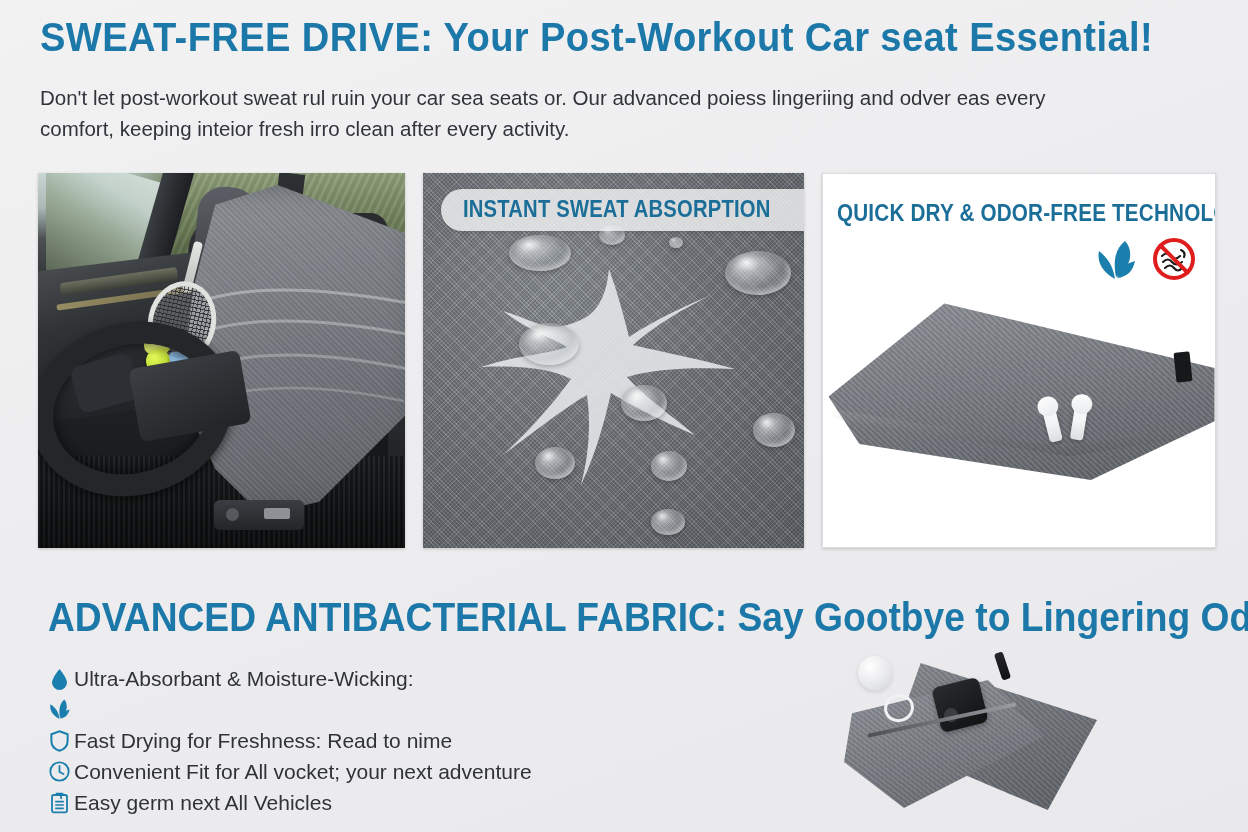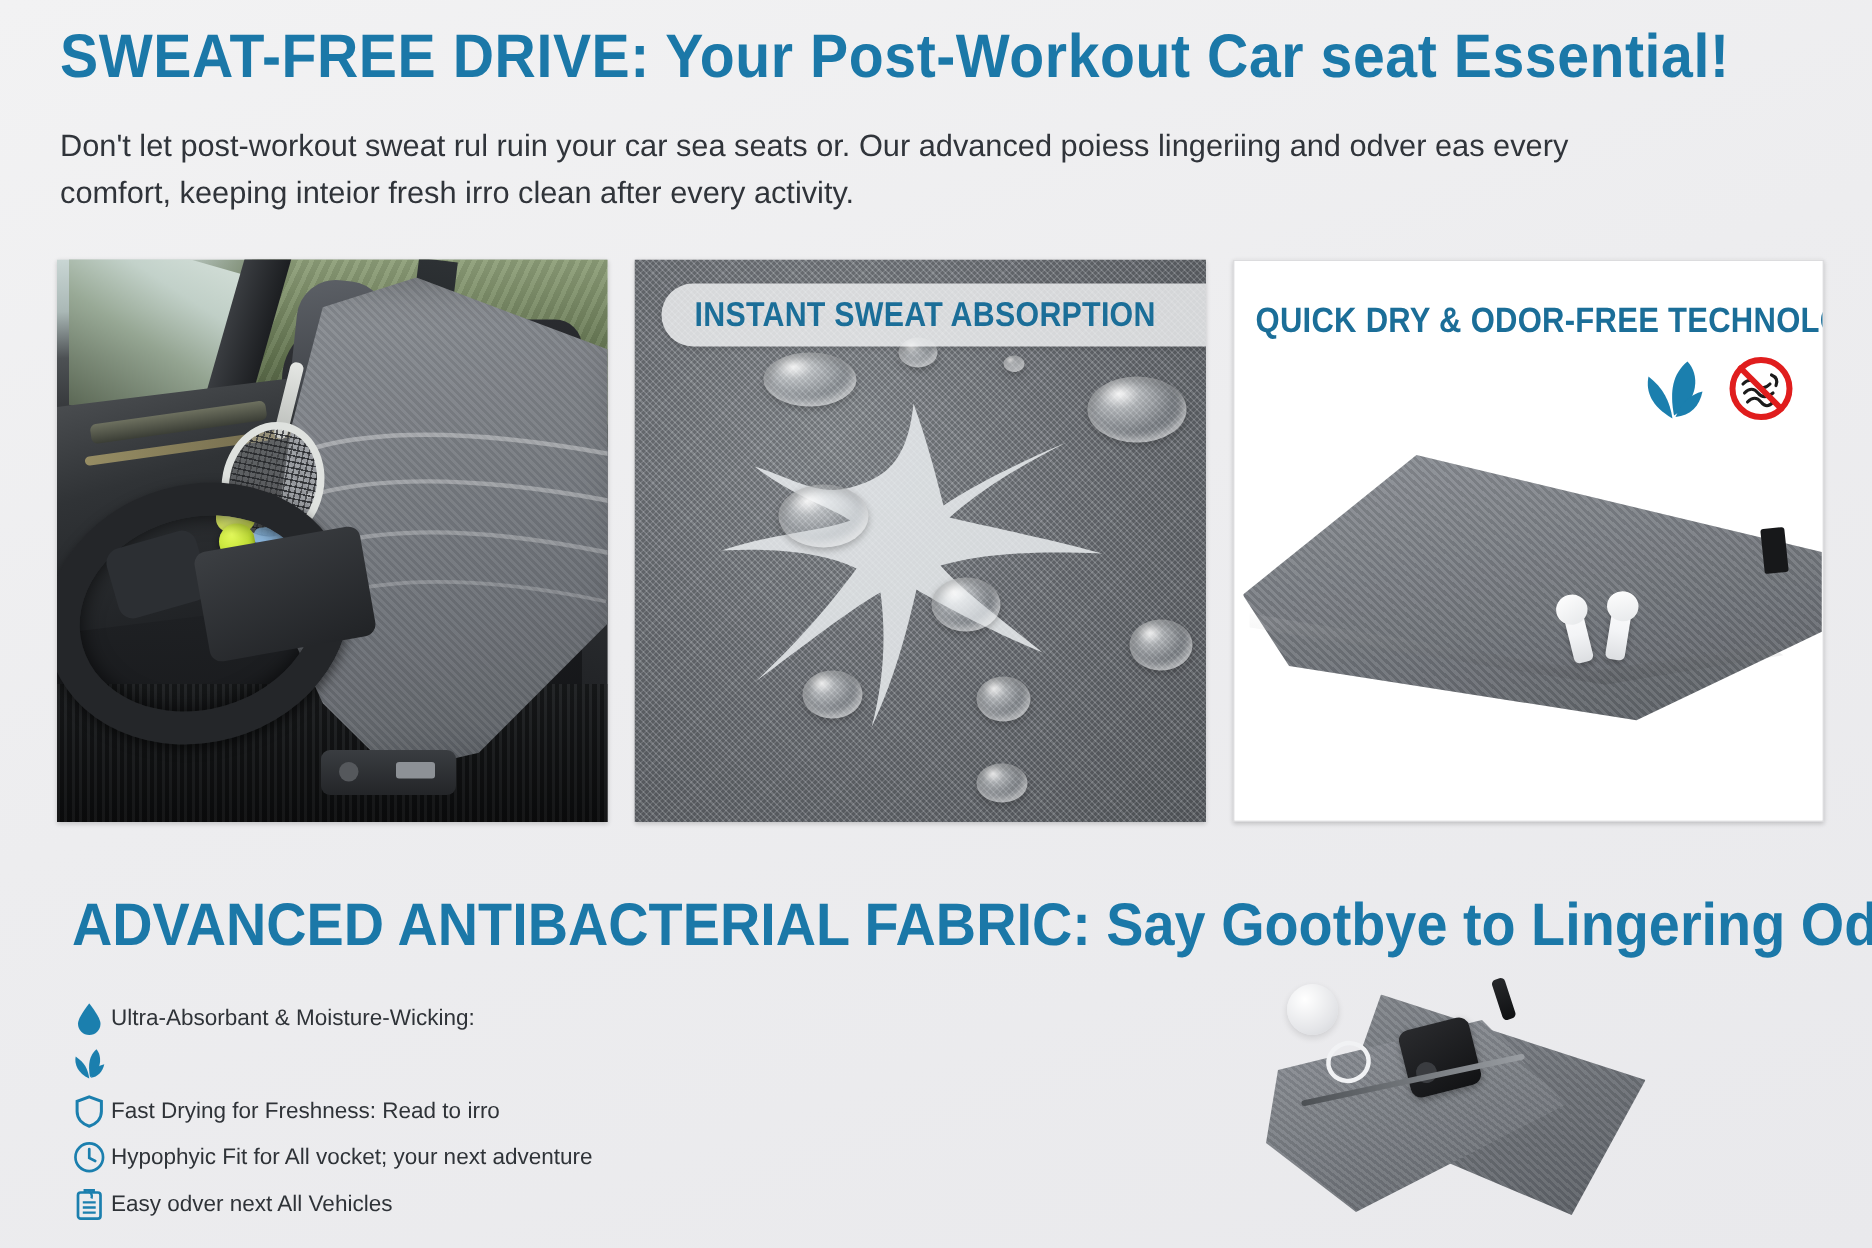--- a/index.html
+++ b/index.html
@@ -397,21 +397,21 @@
     margin-bottom: 2px;
   }
   .feat .ico {
     width: 30px;
     min-width: 30px;
     display: flex;
     justify-content: center;
     align-items: center;
   }
   .feat .txt {
-    font-size: 15px;
+    font-size: 21px;
     color: #2f3338;
     white-space: nowrap;
   }
 
   
   .product {
     position: absolute;
     left: 840px;
     top: 650px;
     width: 260px;
@@ -626,43 +626,43 @@
         </svg>
       </span>
     </div>
 
     <div class="feat">
       <span class="ico">
         <svg width="19" height="22" viewBox="0 0 19 22">
           <path d="M9.5 1.2 L17.6 4.2 V11 C17.6 16 13.8 19.4 9.5 20.8 C5.2 19.4 1.4 16 1.4 11 V4.2 Z" fill="none" stroke="#1b7fae" stroke-width="2"></path>
         </svg>
       </span>
-      <span class="txt">Fast Drying for Freshness: Read to irro</span>
+      <span class="txt">Fast Drying for Freshness: Read to nime</span>
     </div>
 
     <div class="feat">
       <span class="ico">
         <svg width="21" height="21" viewBox="0 0 21 21">
           <circle cx="10.5" cy="10.5" r="9.2" fill="none" stroke="#1b7fae" stroke-width="1.8"></circle>
           <path d="M10.5 5 V11 L14.5 13" fill="none" stroke="#1b7fae" stroke-width="1.8" stroke-linecap="round"></path>
         </svg>
       </span>
-      <span class="txt">Hypophyic Fit for All vocket; your next adventure</span>
+      <span class="txt">Convenient Fit for All vocket; your next adventure</span>
     </div>
 
     <div class="feat">
       <span class="ico">
         <svg width="19" height="22" viewBox="0 0 19 22">
           <rect x="2" y="3" width="15" height="17.4" rx="1.8" fill="none" stroke="#1b7fae" stroke-width="1.8"></rect>
           <path d="M6.6 3 V1.6 h5.8 V3" fill="none" stroke="#1b7fae" stroke-width="1.8"></path>
           <path d="M5.2 9.6 h8.6 M5.2 13 h8.6 M5.2 16.4 h8.6" stroke="#1b7fae" stroke-width="1.6"></path>
           <path d="M9 2 q3 2 2 5" fill="none" stroke="#1b7fae" stroke-width="1.6"></path>
         </svg>
       </span>
-      <span class="txt">Easy odver next All Vehicles</span>
+      <span class="txt">Easy germ next All Vehicles</span>
     </div>
   </div>
 
   <div class="product">
     <div class="prod-ball"></div>
     <div class="prod-under"></div>
     <div class="prod-top"></div>
     <div class="prod-pen"></div>
     <div class="prod-phone"></div>
     <div class="prod-cam"></div>

